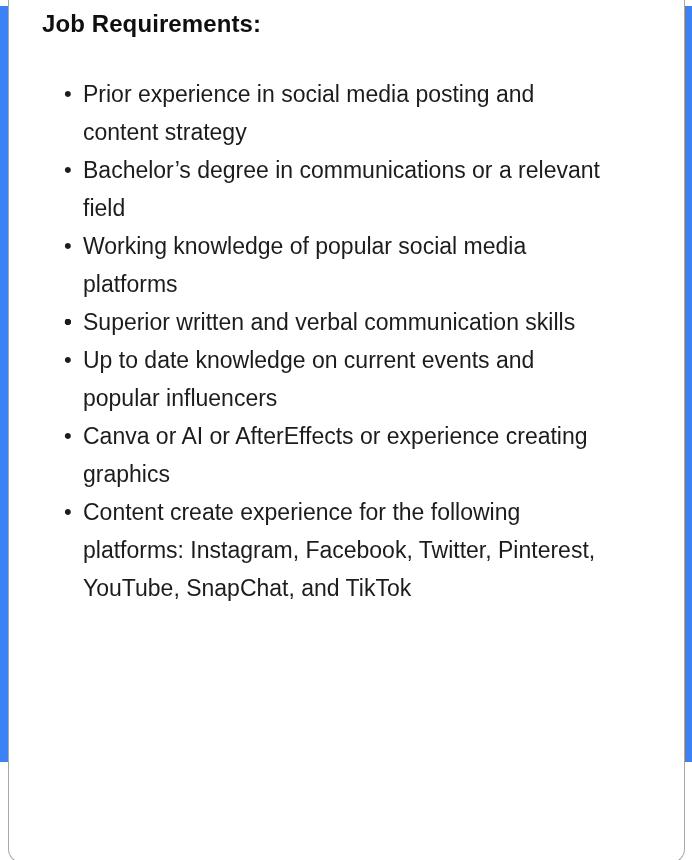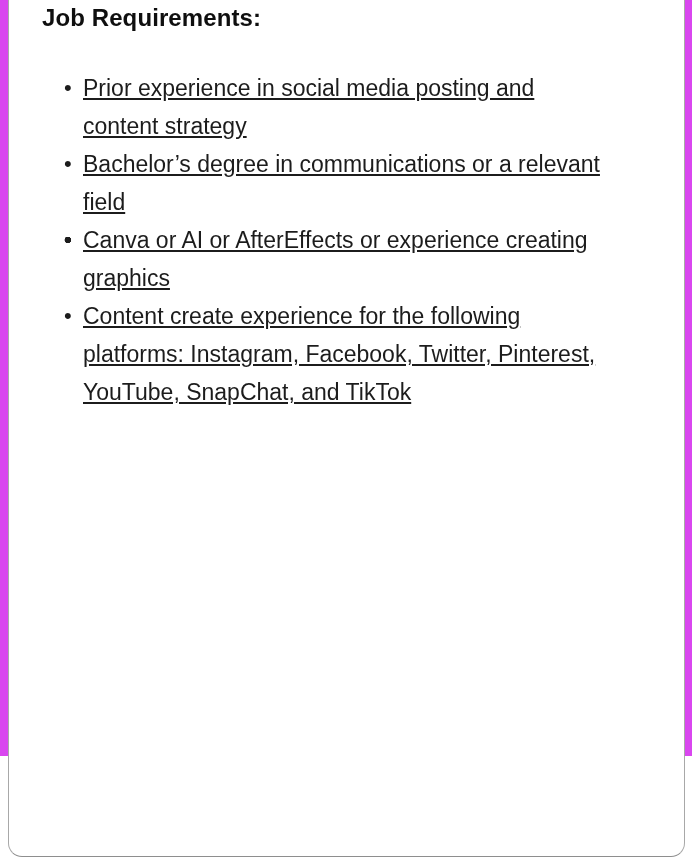--- a/index.html
+++ b/index.html
@@ -7,21 +7,22 @@
     width: 692px;
     height: 860px;
     background: #ffffff;
     overflow: hidden;
     font-family: "Liberation Sans", sans-serif;
   }
   .page {
     position: relative;
     width: 692px;
     height: 756px;
-    background: #d946ef;
+    background: #3b82f6;
+    margin-top: 6px;
   }
   .card {
     position: absolute;
     left: 8px;
     top: -30px;
     width: 677px;
     height: 887px;
     background: #ffffff;
     border: 1px solid #a8a8a8;
     border-bottom-color: #8e8e8e;
@@ -49,21 +50,20 @@
   .req-item .bullet {
     position: absolute;
     left: 22px;
     top: 0;
     font-size: 22px;
     line-height: 38px;
     color: #1c1c1c;
   }
   .req-item .item-text {
     white-space: pre-line;
-    text-decoration: underline;
   }
 </style>
 </head>
 <body>
 
 <div class="page">
   <div class="card">
     <div class="card-heading">Job Requirements:</div>
     <ul class="req-list">
         <li class="req-item">
@@ -71,35 +71,40 @@
         <span class="item-text">Prior experience in social media posting and
 content strategy</span>
       </li>
         <li class="req-item">
         <span class="bullet">•</span>
         <span class="item-text">Bachelor’s degree in communications or a relevant
 field</span>
       </li>
         <li class="req-item">
         <span class="bullet">•</span>
+        <span class="item-text">Working knowledge of popular social media
+platforms</span>
       </li>
         <li class="req-item">
         <span class="bullet">•</span>
       </li>
         <li class="req-item">
         <span class="bullet">•</span>
       </li>
         <li class="req-item">
         <span class="bullet">•</span>
       </li>
         <li class="req-item">
         <span class="bullet">•</span>
+        <span class="item-text">Superior written and verbal communication skills</span>
       </li>
         <li class="req-item">
         <span class="bullet">•</span>
+        <span class="item-text">Up to date knowledge on current events and
+popular influencers</span>
       </li>
         <li class="req-item">
         <span class="bullet">•</span>
         <span class="item-text">Canva or AI or AfterEffects or experience creating
 graphics</span>
       </li>
         <li class="req-item">
         <span class="bullet">•</span>
         <span class="item-text">Content create experience for the following
 platforms: Instagram, Facebook, Twitter, Pinterest,

